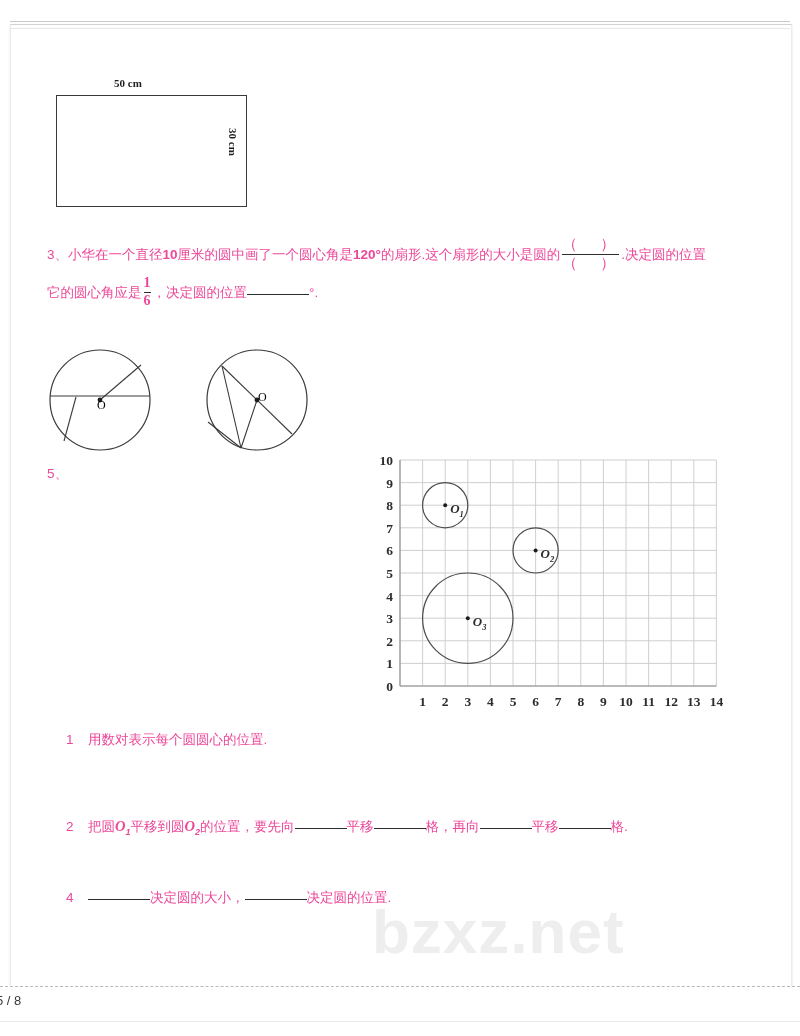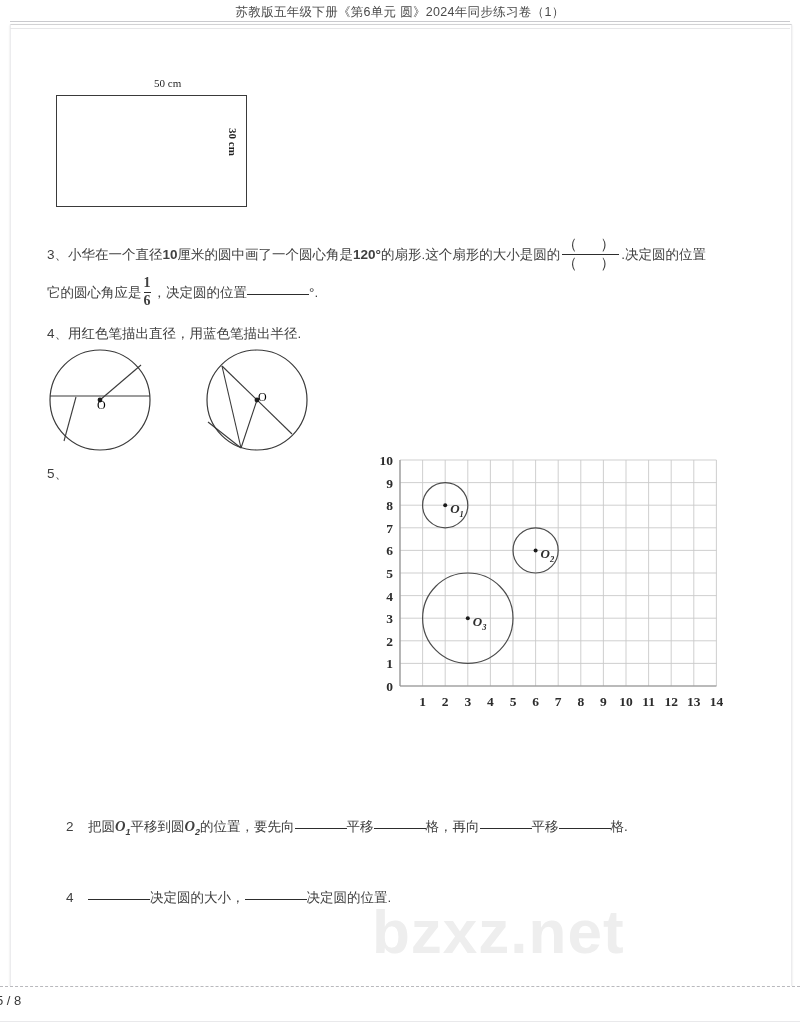--- a/index.html
+++ b/index.html
@@ -85,21 +85,21 @@
   .footer-bottom-line {
     position: absolute;
     bottom: 14px; left: 0;
     width: 800px; height: 1px;
     background: #e9e9eb;
   }
   
   .qtext {
     position: absolute;
     font-size: 13.5px;
-    color: #404040;
+    color: #ec4899;
     line-height: 1.5;
     white-space: nowrap;
   }
   .bold { font-weight: bold; }
   .mathi {
     font-family: "Liberation Serif", "DejaVu Serif", serif;
     font-style: italic;
     font-weight: bold;
     font-size: 14.5px;
   }
@@ -138,24 +138,23 @@
     position: absolute;
     left: 0; top: 13px;
     width: 189px; height: 110px;
     border: 1.3px solid #3a3a3a;
     background: #ffffff;
   }
   #rect-figure .lbl-top {
     position: absolute;
     left: 58px; top: -5px;
     font-family: "Liberation Serif", "DejaVu Serif", serif;
-    font-weight: normal;
+    font-weight: bold;
     font-size: 11px;
     color: #1f1f1f;
-    margin-left: 40px;
   }
   #rect-figure .lbl-right {
     position: absolute;
     left: 183px; top: 46px;
     font-family: "Liberation Serif", "DejaVu Serif", serif;
     font-weight: bold;
     font-size: 11px;
     color: #1f1f1f;
     transform: rotate(90deg);
     transform-origin: left top;
@@ -182,23 +181,20 @@
     letter-spacing: 1px;
     white-space: nowrap;
     user-select: none;
   }
 </style>
 </head>
 <body>
 
 <div id="page">
 
-  <div class="doc-header">
-    <span class="title">苏教版五年级下册《第6单元 圆》2024年同步练习卷（1）</span>
-  </div>
 
   <div class="sheet"></div>
   <div class="sheet-top-line"></div>
   <div class="sheet-top-line2"></div>
 
   <div id="rect-figure">
     <span class="lbl-top">50 cm</span>
     <div class="rect-box"></div>
     <span class="lbl-right">30 cm</span>
   </div>
@@ -212,23 +208,20 @@
   </div>
 
   <div class="qtext" style="left:47px; top:277px;">
     <span>它的圆心角应是</span><span class="frac">
         <span class="num">1</span>
         <span class="bar"></span>
         <span class="den">6</span>
       </span><span>，决定圆的位置</span><span class="blankline" style="width:62px;"></span><span>°.</span>
   </div>
 
-  <div class="qtext" style="left:47px; top:324px;">
-    <span>4、</span><span>用红色笔描出直径，用蓝色笔描出半径.</span>
-  </div>
 
   <div id="circles-figure">
     <svg width="310" height="120" viewBox="0 0 310 120">
 
       <g>
         <circle cx="55" cy="58" r="50" fill="none" stroke="#3a3a3a" stroke-width="1.2"></circle>
         <line x1="5" y1="54" x2="105" y2="54" stroke="#3a3a3a" stroke-width="1.1"></line>
         <line x1="55" y1="58" x2="96" y2="23" stroke="#3a3a3a" stroke-width="1.1"></line>
         <line x1="31" y1="55" x2="19" y2="99" stroke="#3a3a3a" stroke-width="1.1"></line>
         <circle cx="55" cy="58" r="2.4" fill="#1c1c1c"></circle>
@@ -319,20 +312,23 @@
           <text x="168.60000000000002" y="106.39999999999998" font-family="Liberation Serif, serif" font-size="13" font-style="italic" font-weight="bold" fill="#2d2d2d">O<tspan dy="4" font-size="8.5">2</tspan></text>
         </g>
         <g>
           <circle cx="95.80000000000001" cy="166.2" r="45.2" fill="none" stroke="#4c4c4c" stroke-width="1.2"></circle>
           <circle cx="95.80000000000001" cy="166.2" r="2" fill="#1c1c1c"></circle>
           <text x="100.80000000000001" y="174.2" font-family="Liberation Serif, serif" font-size="13" font-style="italic" font-weight="bold" fill="#2d2d2d">O<tspan dy="4" font-size="8.5">3</tspan></text>
         </g>
       </svg>
   </div>
 
+  <div class="qtext" style="left:66px; top:730px;">
+    <span style="display:inline-block; width:22px;">1</span><span>用数对表示每个圆圆心的位置.</span>
+  </div>
 
   <div class="qtext" style="left:66px; top:816px;">
     <span style="display:inline-block; width:22px;">2</span><span>把圆</span><span class="mathi">O</span><span class="sub">1</span><span>平移到圆</span><span class="mathi">O</span><span class="sub">2</span><span>的位置，要先向</span><span class="blankline" style="width:52px;"></span><span>平移</span><span class="blankline" style="width:52px;"></span><span>格，再向</span><span class="blankline" style="width:52px;"></span><span>平移</span><span class="blankline" style="width:52px;"></span><span>格.</span>
   </div>
 
 
   <div class="qtext" style="left:66px; top:876px;margin-top:12px;">
     <span style="display:inline-block; width:22px;">4</span><span class="blankline" style="width:62px;"></span><span>决定圆的大小，</span><span class="blankline" style="width:62px;"></span><span>决定圆的位置.</span>
   </div>
 

